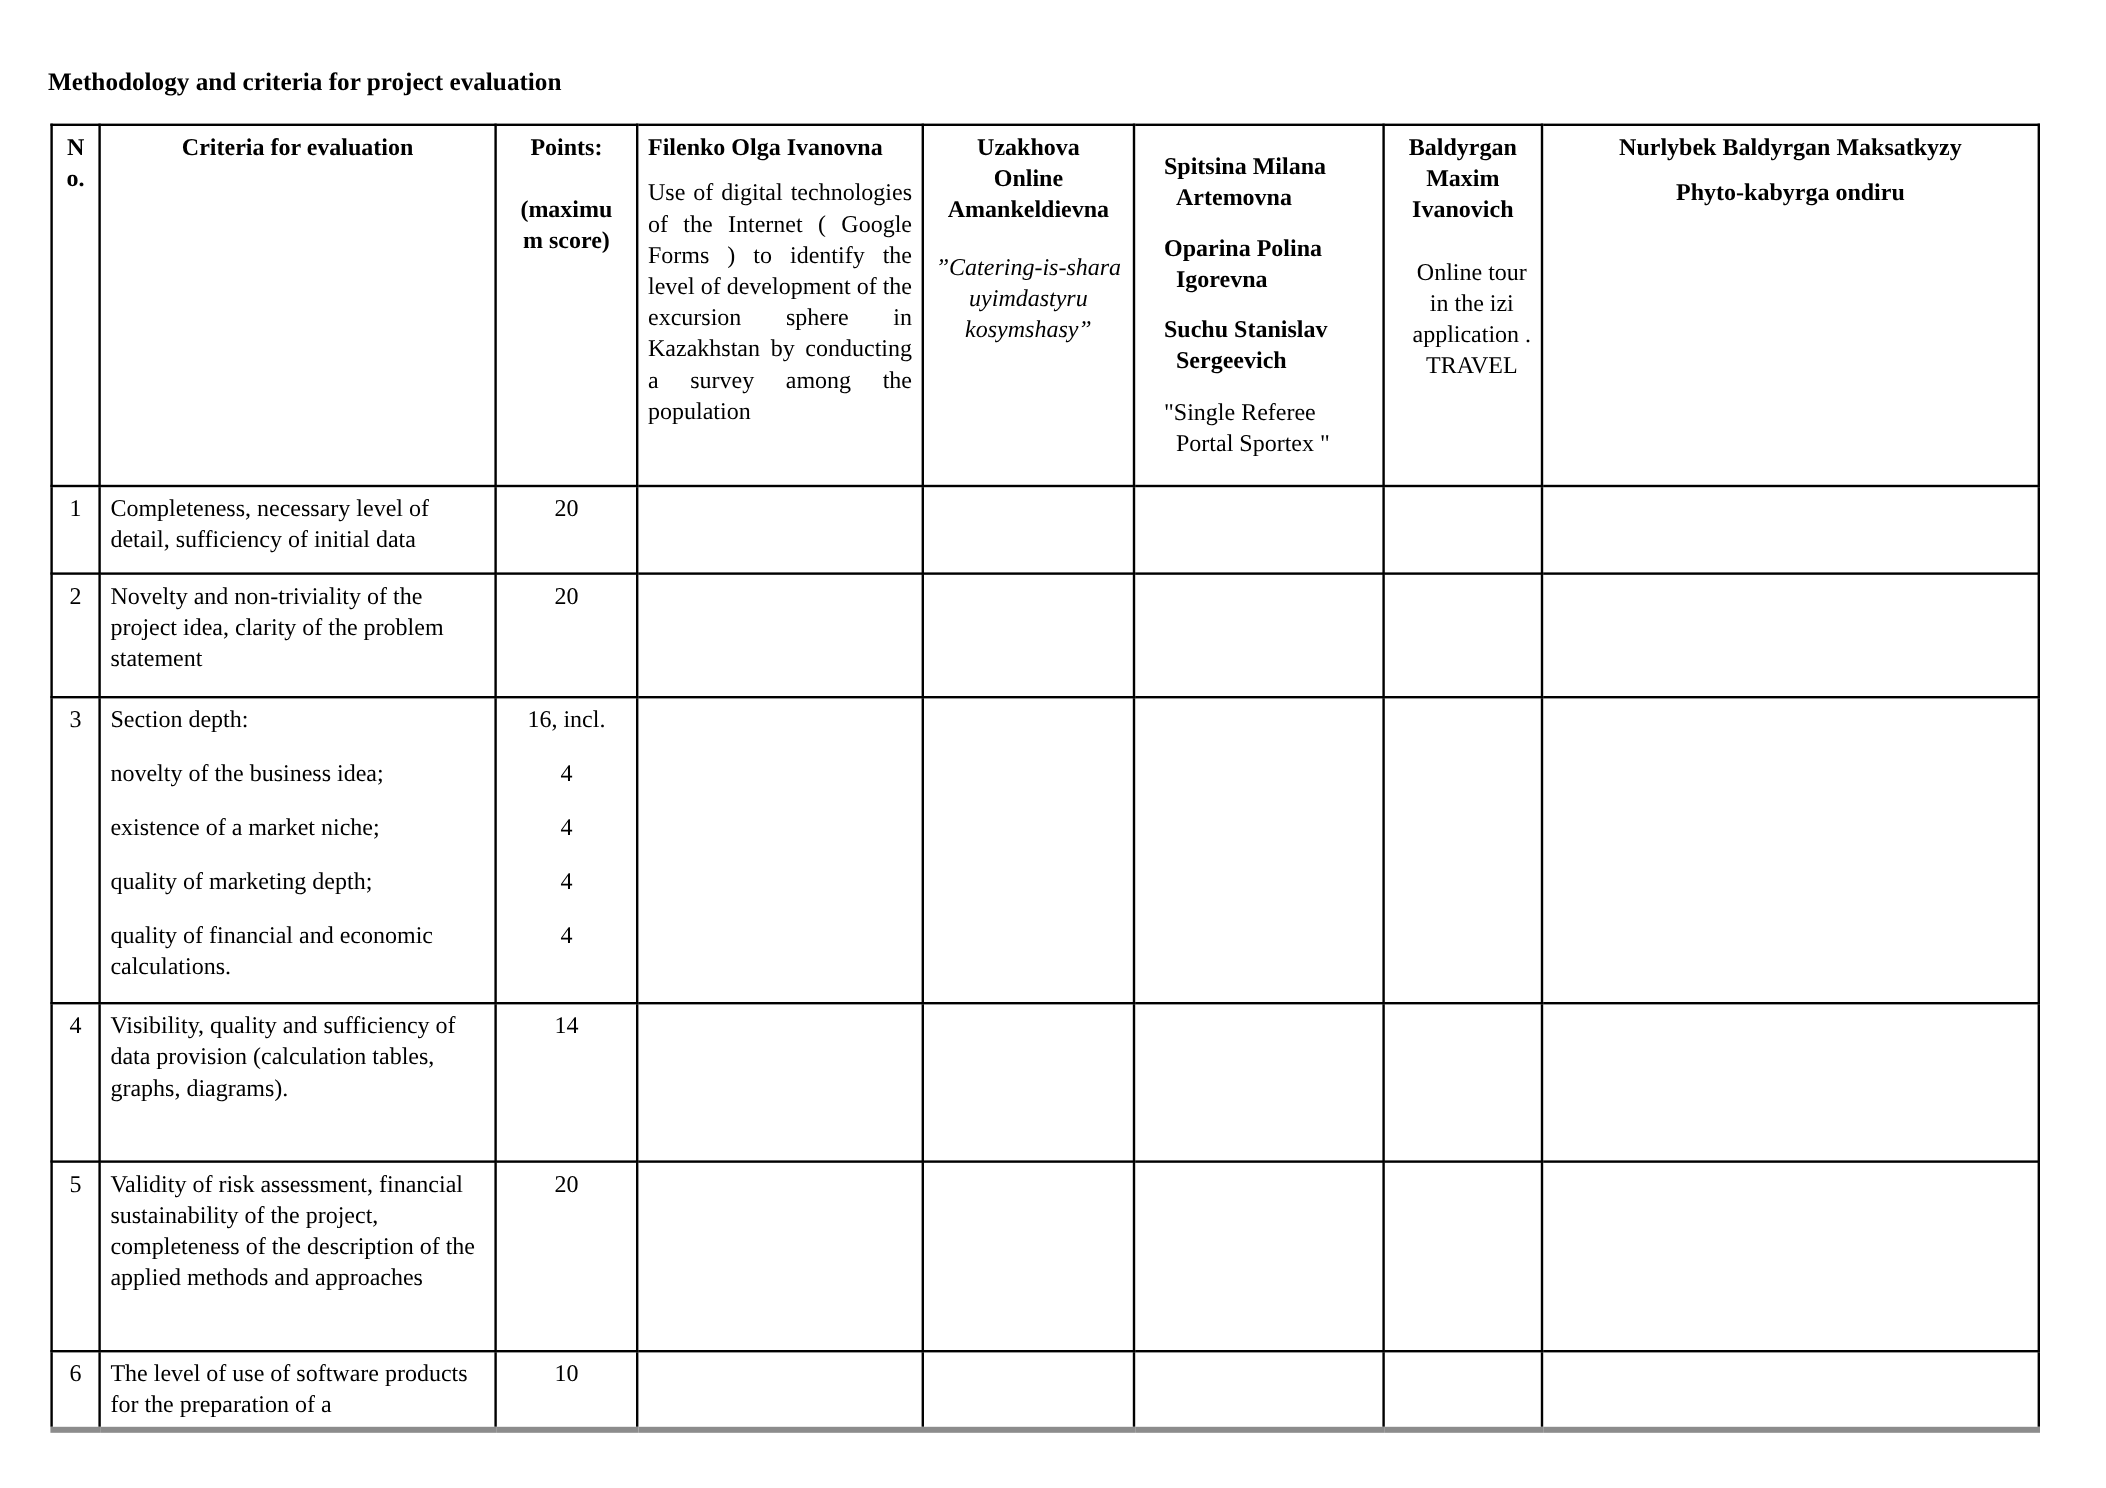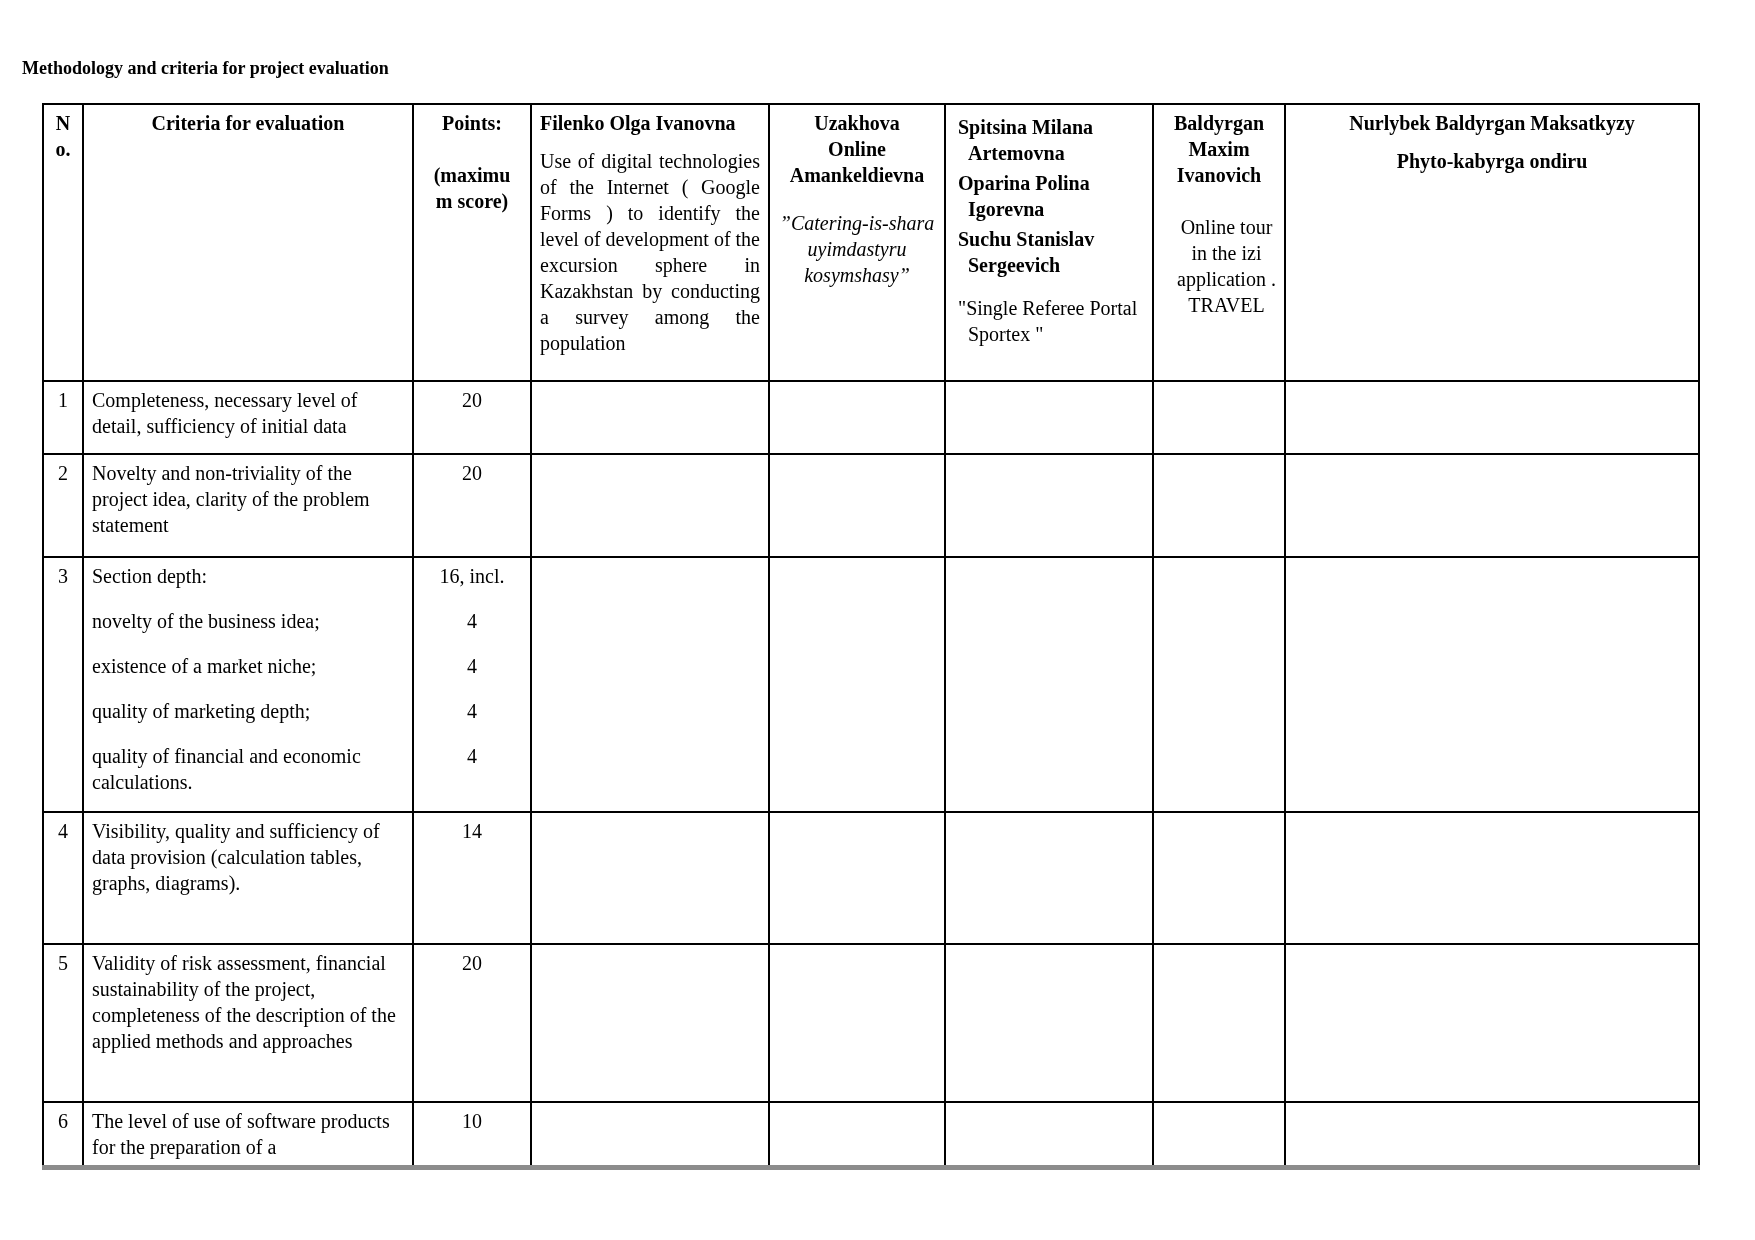--- a/index.html
+++ b/index.html
@@ -7,22 +7,22 @@
     padding: 0;
     background: #ffffff;
     width: 1755px;
     height: 1240px;
     overflow: hidden;
     font-family: "Liberation Serif", "DejaVu Serif", serif;
     color: #000;
   }
   .title {
     margin: 0;
-    padding: 54px 0 0 22px;
-    font-size: 18px;
+    padding: 54px 0 0 40px;
+    font-size: 21px;
     line-height: 28px;
     font-weight: bold;
     font-family: "Liberation Serif", "DejaVu Serif", serif;
   }
   table.eval {
     border-collapse: collapse;
     table-layout: fixed;
     margin: 21px 0 0 42px;
     width: 1656px;
   }
@@ -43,21 +43,21 @@
   .pts-sub { margin-top: 26px; }
   td.hdr-filenko { text-align: left; }
   td.hdr-filenko .proj-desc {
     font-weight: normal;
     text-align: justify;
     margin: 12px 0 0 0;
   }
   td.hdr-uzakhova .proj-desc { font-weight: normal; margin: 22px 0 0 0; font-style: italic; }
   td.hdr-spitsina { text-align: left; padding: 5px 4px 5px 2px; }
   td.hdr-spitsina p {
-    margin: 4px;
+    margin: 16px;
     padding-left: 10px;
     text-indent: -10px;
   }
   td.hdr-spitsina p.proj-desc { font-weight: normal; margin-top: 17px; }
   td.hdr-protsenko .proj-desc { font-weight: normal; margin: 26px 0 0 15px; }
   td.hdr-nurlybek .proj-desc { font-weight: bold; margin: 12px 0 0 0; }
 
   
   td.cell-no { text-align: center; padding: 5px 2px; }
   td.cell-crit { padding: 5px 26px 5px 8px; }

